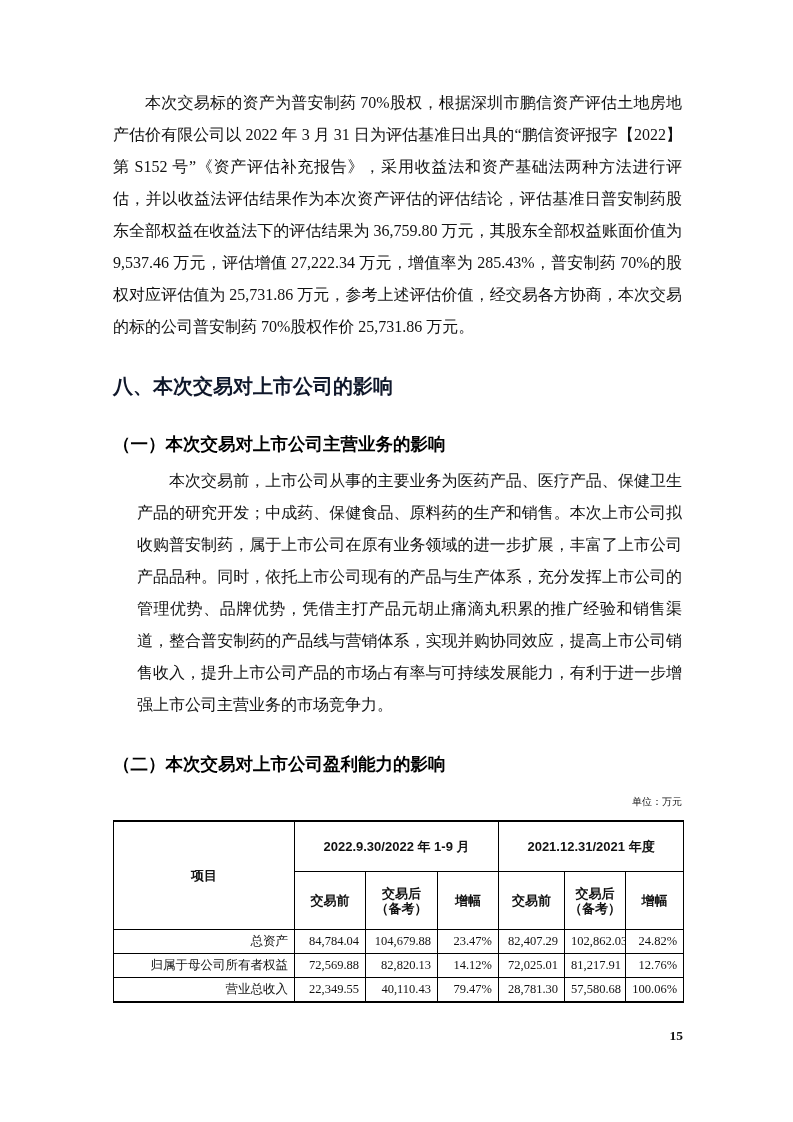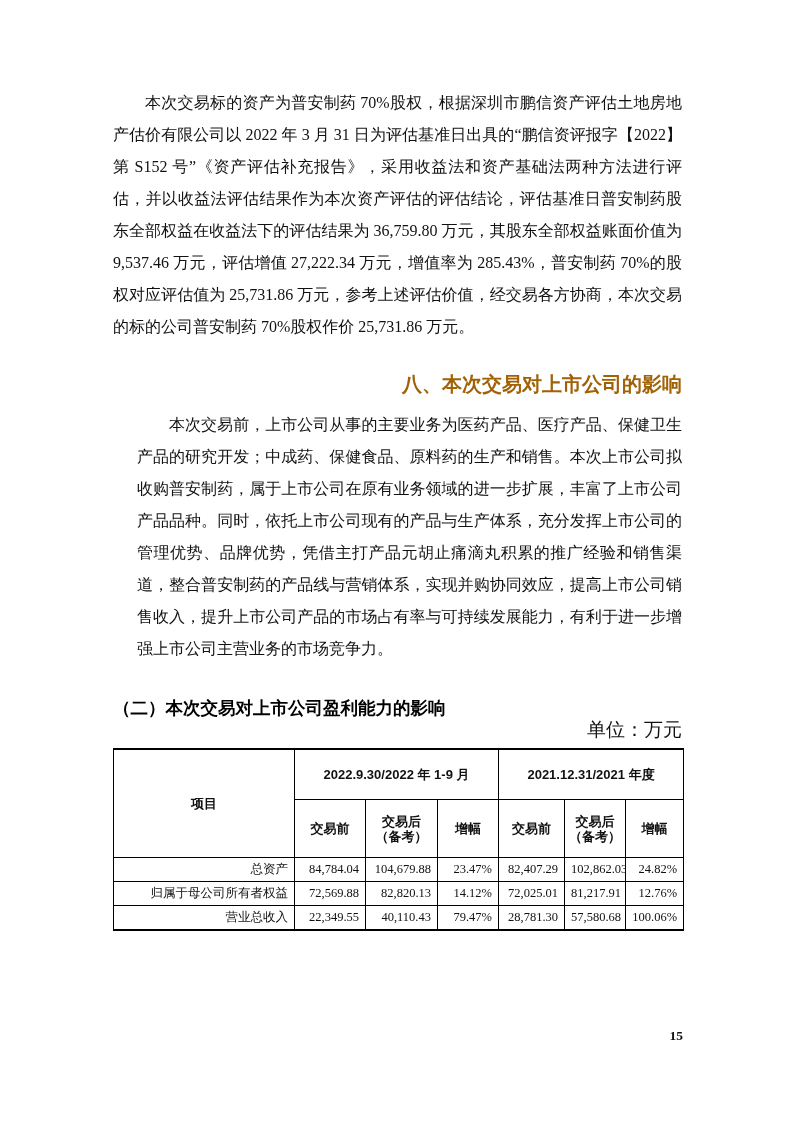--- a/index.html
+++ b/index.html
@@ -24,40 +24,39 @@
     line-height: 32px;
     text-align: justify;
     text-indent: 32px;
     word-break: break-all;
   }
   #para1 { margin-top: 87px; }
   #para2 { margin-top: 9px; margin-left: 24px; }
   #para3 { margin-top: 10px; }
   h1.sec {
     margin: 29px 0 0 0;
-    font-family: Liberation Mono, monospace;
+    font-family: Liberation Serif, serif;
     font-weight: bold;
     font-size: 20px;
     line-height: 28px;
-    color: #a16207;
-    text-align: right;
+    color: #0f172a;
   }
   h2.subsec {
     font-family: "Liberation Sans", "DejaVu Sans", sans-serif;
     font-weight: bold;
     font-size: 17.5px;
     line-height: 24px;
     color: #000;
     margin: 0;
   }
   #h-sub1 { margin-top: 32px; }
   #h-sub2 { margin-top: 31px; }
   .unit-label {
-    margin-top: 0;
-    font-size: 19px;
+    margin-top: 16px;
+    font-size: 10px;
     line-height: 20px;
     text-align: right;
   }
   table.fin {
     margin-top: 8px;
     width: 570px;
     border-collapse: collapse;
     table-layout: fixed;
     border-top: 2.5px solid #000;
     border-bottom: 2.5px solid #000;
@@ -95,20 +94,21 @@
 </head>
 <body>
 
 <div class="page">
   <div class="content">
 
     <p id="para1" class="body-text">本次交易标的资产为普安制药 70%股权，根据深圳市鹏信资产评估土地房地产估价有限公司以 2022 年 3 月 31 日为评估基准日出具的“鹏信资评报字【2022】第 S152 号”《资产评估补充报告》，采用收益法和资产基础法两种方法进行评估，并以收益法评估结果作为本次资产评估的评估结论，评估基准日普安制药股东全部权益在收益法下的评估结果为 36,759.80 万元，其股东全部权益账面价值为 9,537.46 万元，评估增值 27,222.34 万元，增值率为 285.43%，普安制药 70%的股权对应评估值为 25,731.86 万元，参考上述评估价值，经交易各方协商，本次交易的标的公司普安制药 70%股权作价 25,731.86 万元。</p>
 
     <h1 id="h-sec" class="sec">八、本次交易对上市公司的影响</h1>
 
+    <h2 id="h-sub1" class="subsec">（一）本次交易对上市公司主营业务的影响</h2>
 
     <p id="para2" class="body-text">本次交易前，上市公司从事的主要业务为医药产品、医疗产品、保健卫生产品的研究开发；中成药、保健食品、原料药的生产和销售。本次上市公司拟收购普安制药，属于上市公司在原有业务领域的进一步扩展，丰富了上市公司产品品种。同时，依托上市公司现有的产品与生产体系，充分发挥上市公司的管理优势、品牌优势，凭借主打产品元胡止痛滴丸积累的推广经验和销售渠道，整合普安制药的产品线与营销体系，实现并购协同效应，提高上市公司销售收入，提升上市公司产品的市场占有率与可持续发展能力，有利于进一步增强上市公司主营业务的市场竞争力。</p>
 
     <h2 id="h-sub2" class="subsec">（二）本次交易对上市公司盈利能力的影响</h2>
 
 
     <div class="unit-label">单位：万元</div>
 
     <table class="fin">
       <colgroup>

